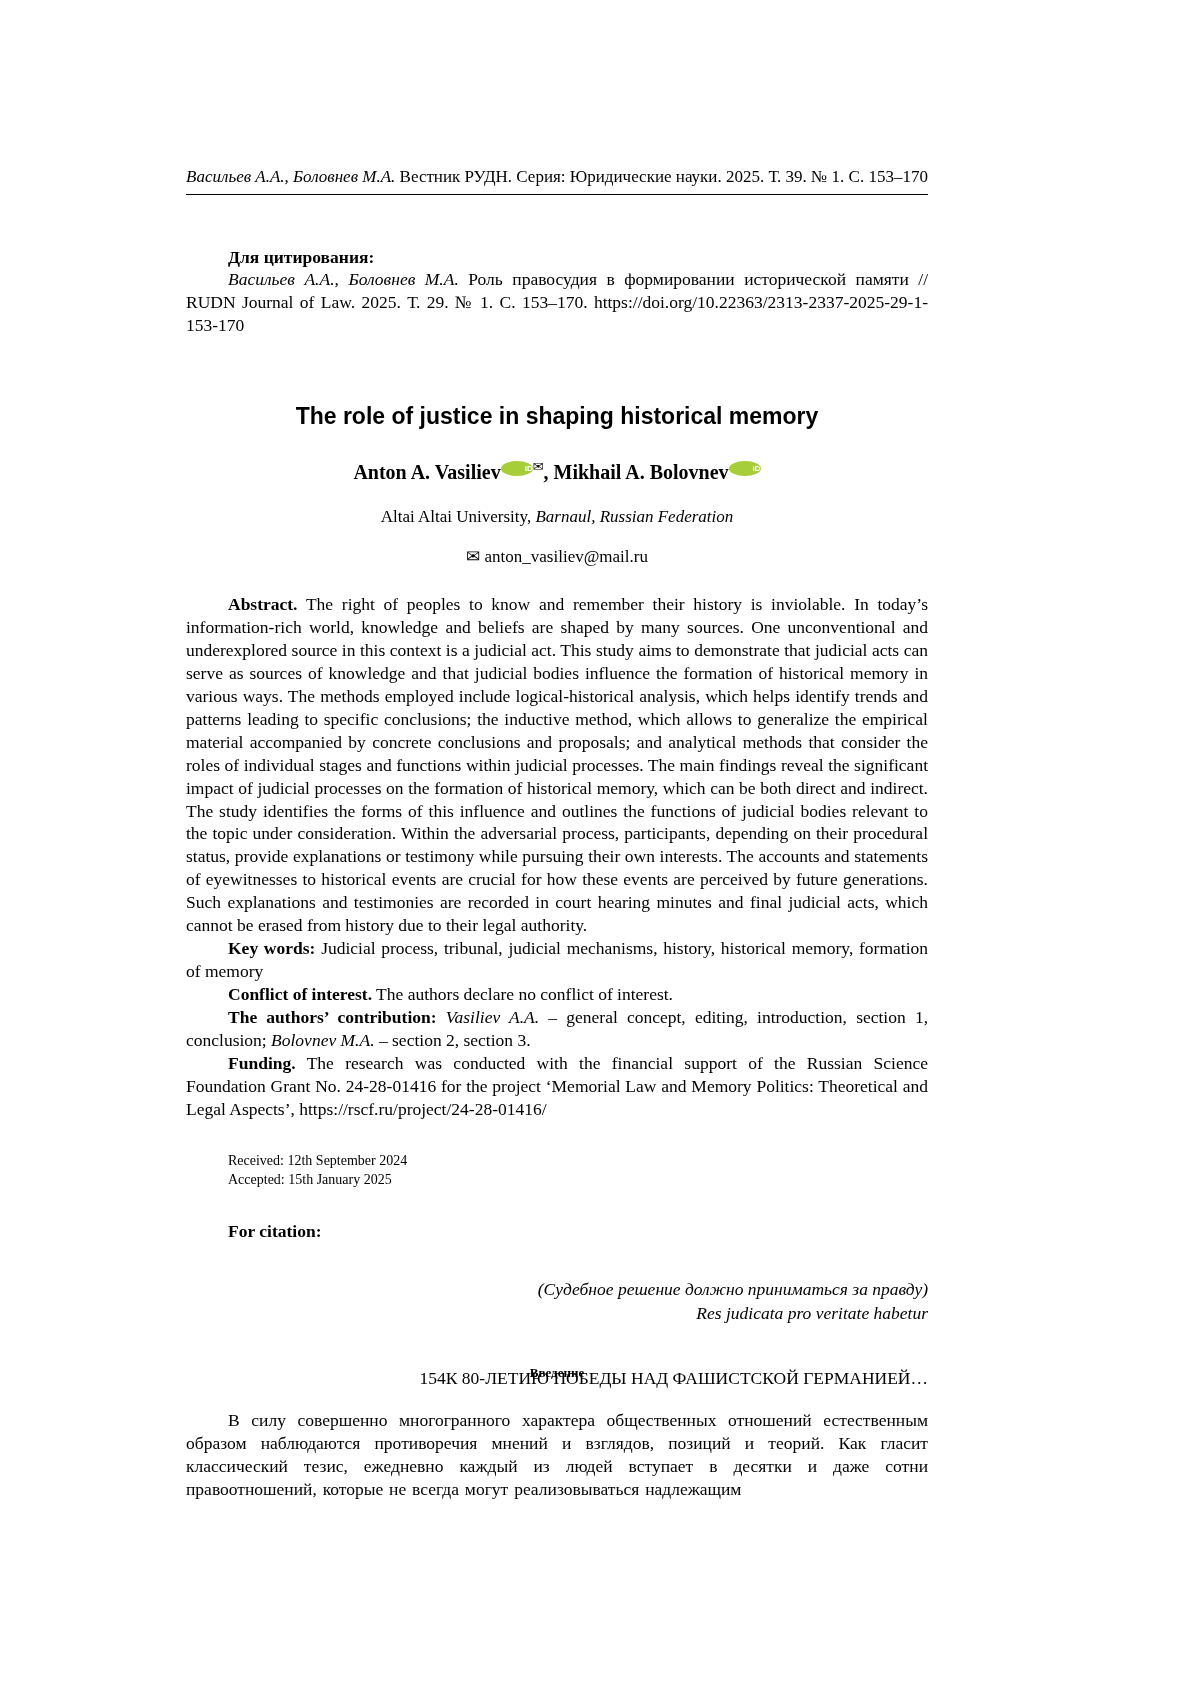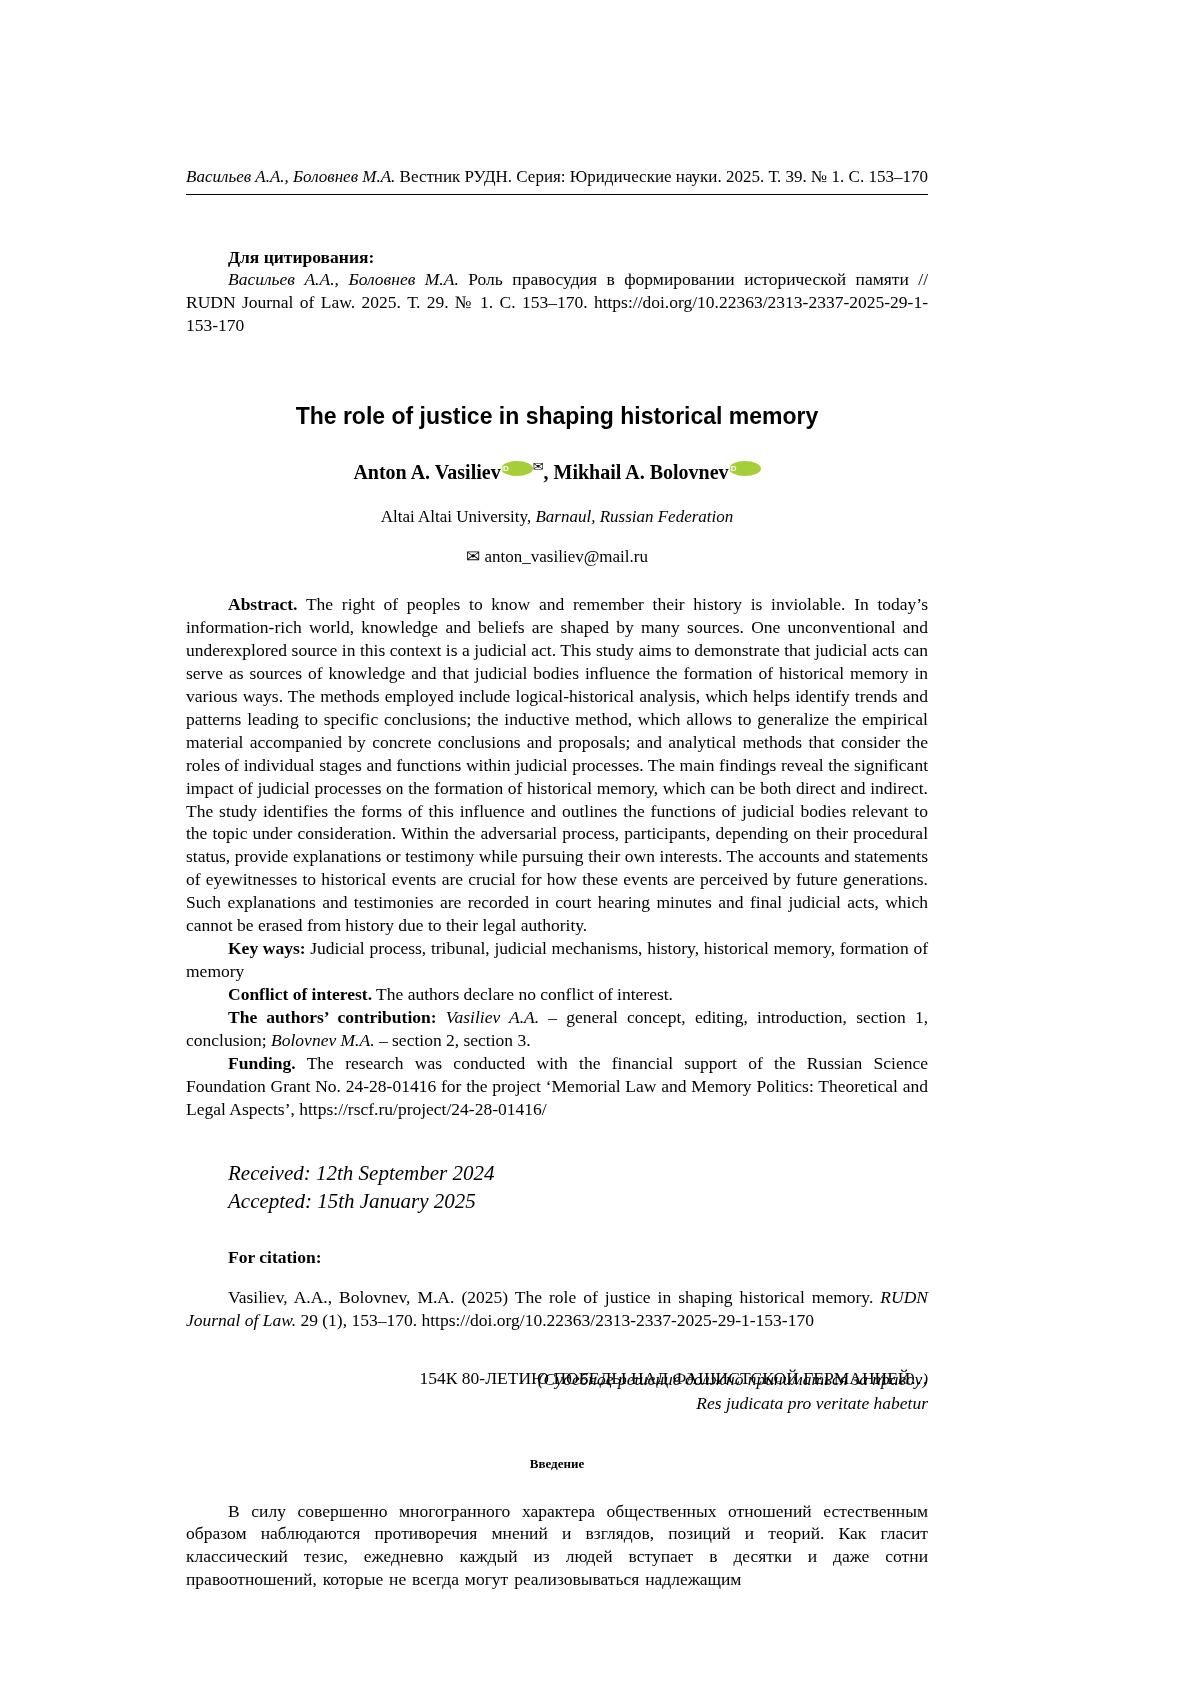--- a/index.html
+++ b/index.html
@@ -64,21 +64,21 @@
   }
   .orcid {
     display: inline-block;
     width: 32px; height: 15px;
     border-radius: 50%;
     color: #fff;
     font-family: "Liberation Sans", sans-serif;
     font-weight: bold;
     font-size: 8px;
     line-height: 15px;
-    text-align: left;
+    text-align: right;
     vertical-align: super;
     font-style: normal;
     cursor: pointer;
   }
   .mail-sup {
     font-size: 13px;
     vertical-align: super;
     font-weight: normal;
     cursor: pointer;
   }
@@ -90,24 +90,23 @@
   .email-line {
     margin-top: 19px;
     text-align: center;
     font-size: 17px;
   }
   .email-line .env { cursor: pointer; }
   
   .abstract { margin-top: 26px; }
   
   .dates {
-    margin-top: 40px;
+    margin-top: 32px;
     margin-left: 42px;
-    font-size: 21px;
-    font-style: italic;
+    font-size: 14px;
     line-height: 1.31;
   }
   
   .cite-en-label { margin-top: 32px; }
   .cite-en { margin-top: 18px; }
   
   .epigraph {
     margin-top: 36px;
     text-align: right;
     font-style: italic;
@@ -153,35 +152,34 @@
   <h1 class="title">The role of justice in shaping historical memory</h1>
 
   <p class="authors"><span>Anton A. Vasiliev</span><span class="orcid" style="background: rgb(166, 206, 57);">iD</span><span class="mail-sup">✉</span><span>, </span><span>Mikhail A. Bolovnev</span><span class="orcid" style="background: rgb(166, 206, 57);">iD</span></p>
 
   <p class="affiliation"><span>Altai Altai University, </span><span class="italic">Barnaul, Russian Federation</span></p>
 
   <p class="email-line"><span class="env">✉</span> <span>anton_vasiliev@mail.ru</span></p>
 
   <p class="body abstract"><span class="bold">Abstract.</span><span> The right of peoples to know and remember their history is inviolable. In today’s information-rich world, knowledge and beliefs are shaped by many sources. One unconventional and underexplored source in this context is a judicial act. This study aims to demonstrate that judicial acts can serve as sources of knowledge and that judicial bodies influence the formation of historical memory in various ways. The methods employed include logical-historical analysis, which helps identify trends and patterns leading to specific conclusions; the inductive method, which allows to generalize the empirical material accompanied by concrete conclusions and proposals; and analytical methods that consider the roles of individual stages and functions within judicial processes. The main findings reveal the significant impact of judicial processes on the formation of historical memory, which can be both direct and indirect. The study identifies the forms of this influence and outlines the functions of judicial bodies relevant to the topic under consideration. Within the adversarial process, participants, depending on their procedural status, provide explanations or testimony while pursuing their own interests. The accounts and statements of eyewitnesses to historical events are crucial for how these events are perceived by future generations. Such explanations and testimonies are recorded in court hearing minutes and final judicial acts, which cannot be erased from history due to their legal authority.</span></p>
 
-  <p class="body"><span class="bold">Key ways:</span><span> Judicial process, tribunal, judicial mechanisms, history, historical memory, formation of memory</span></p>
+  <p class="body"><span class="bold">Key words:</span><span> Judicial process, tribunal, judicial mechanisms, history, historical memory, formation of memory</span></p>
 
   <p class="body"><span class="bold">Conflict of interest.</span><span> The authors declare no conflict of interest.</span></p>
 
   <p class="body"><span class="bold">The authors’ contribution:</span><span class="italic"> Vasiliev A.A.</span><span> – general concept, editing, introduction, section 1, conclusion; </span><span class="italic">Bolovnev M.A.</span><span> – section 2, section 3.</span></p>
 
   <p class="body"><span class="bold">Funding.</span><span> The research was conducted with the financial support of the Russian Science Foundation Grant No. 24-28-01416 for the project ‘Memorial Law and Memory Politics: Theoretical and Legal Aspects’, https://rscf.ru/project/24-28-01416/</span></p>
 
   <div class="dates">
     <p>Received: 12th September 2024</p>
     <p>Accepted: 15th January 2025</p>
   </div>
 
   <p class="cite-label cite-en-label">For citation:</p>
-  <p class="body cite-en"><span>Vasiliev, A.A., Bolovnev, M.A. (2025) The role of justice in shaping historical memory. </span><span class="italic">RUDN Journal of Law.</span><span> 29 (1), 153–170. https://doi.org/10.22363/2313-2337-2025-29-1-153-170</span></p>
 
   <div class="epigraph">
     <p>(Судебное решение должно приниматься за правду)</p>
     <p>Res judicata pro veritate habetur</p>
   </div>
 
   <h2 class="section-heading">Введение</h2>
   <p class="body intro-par">В силу совершенно многогранного характера общественных отношений естественным образом наблюдаются противоречия мнений и взглядов, позиций и теорий. Как гласит классический тезис, ежедневно каждый из людей вступает в десятки и даже сотни правоотношений, которые не всегда могут реализовываться надлежащим</p>
 
   <div class="footer">

